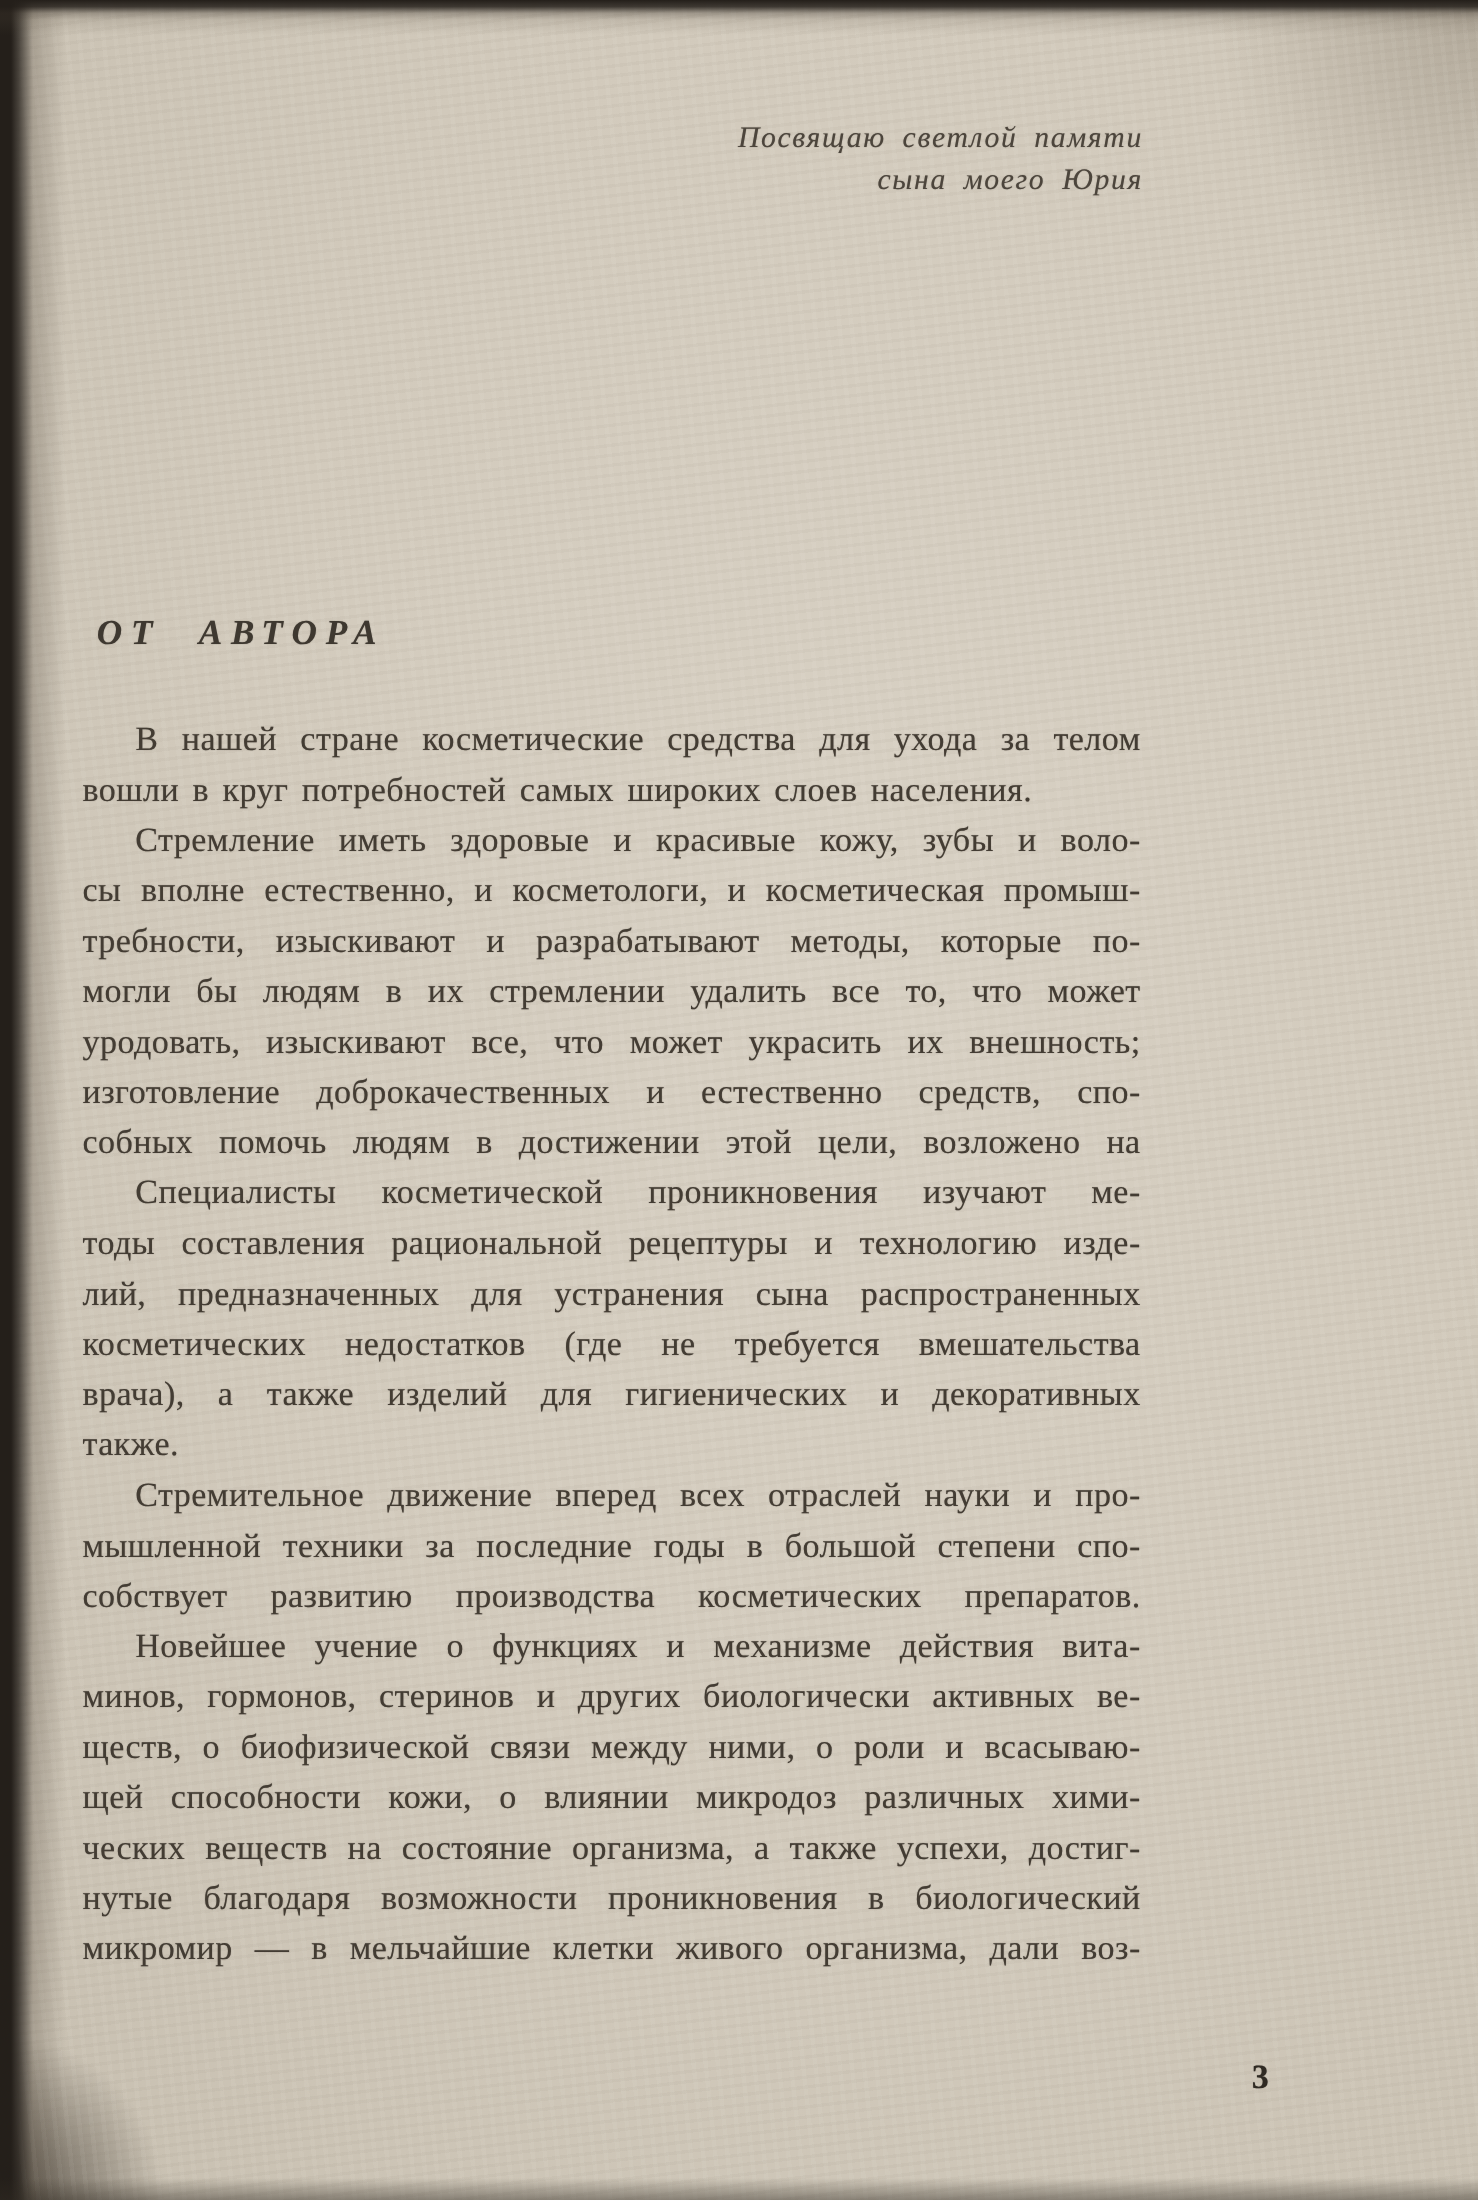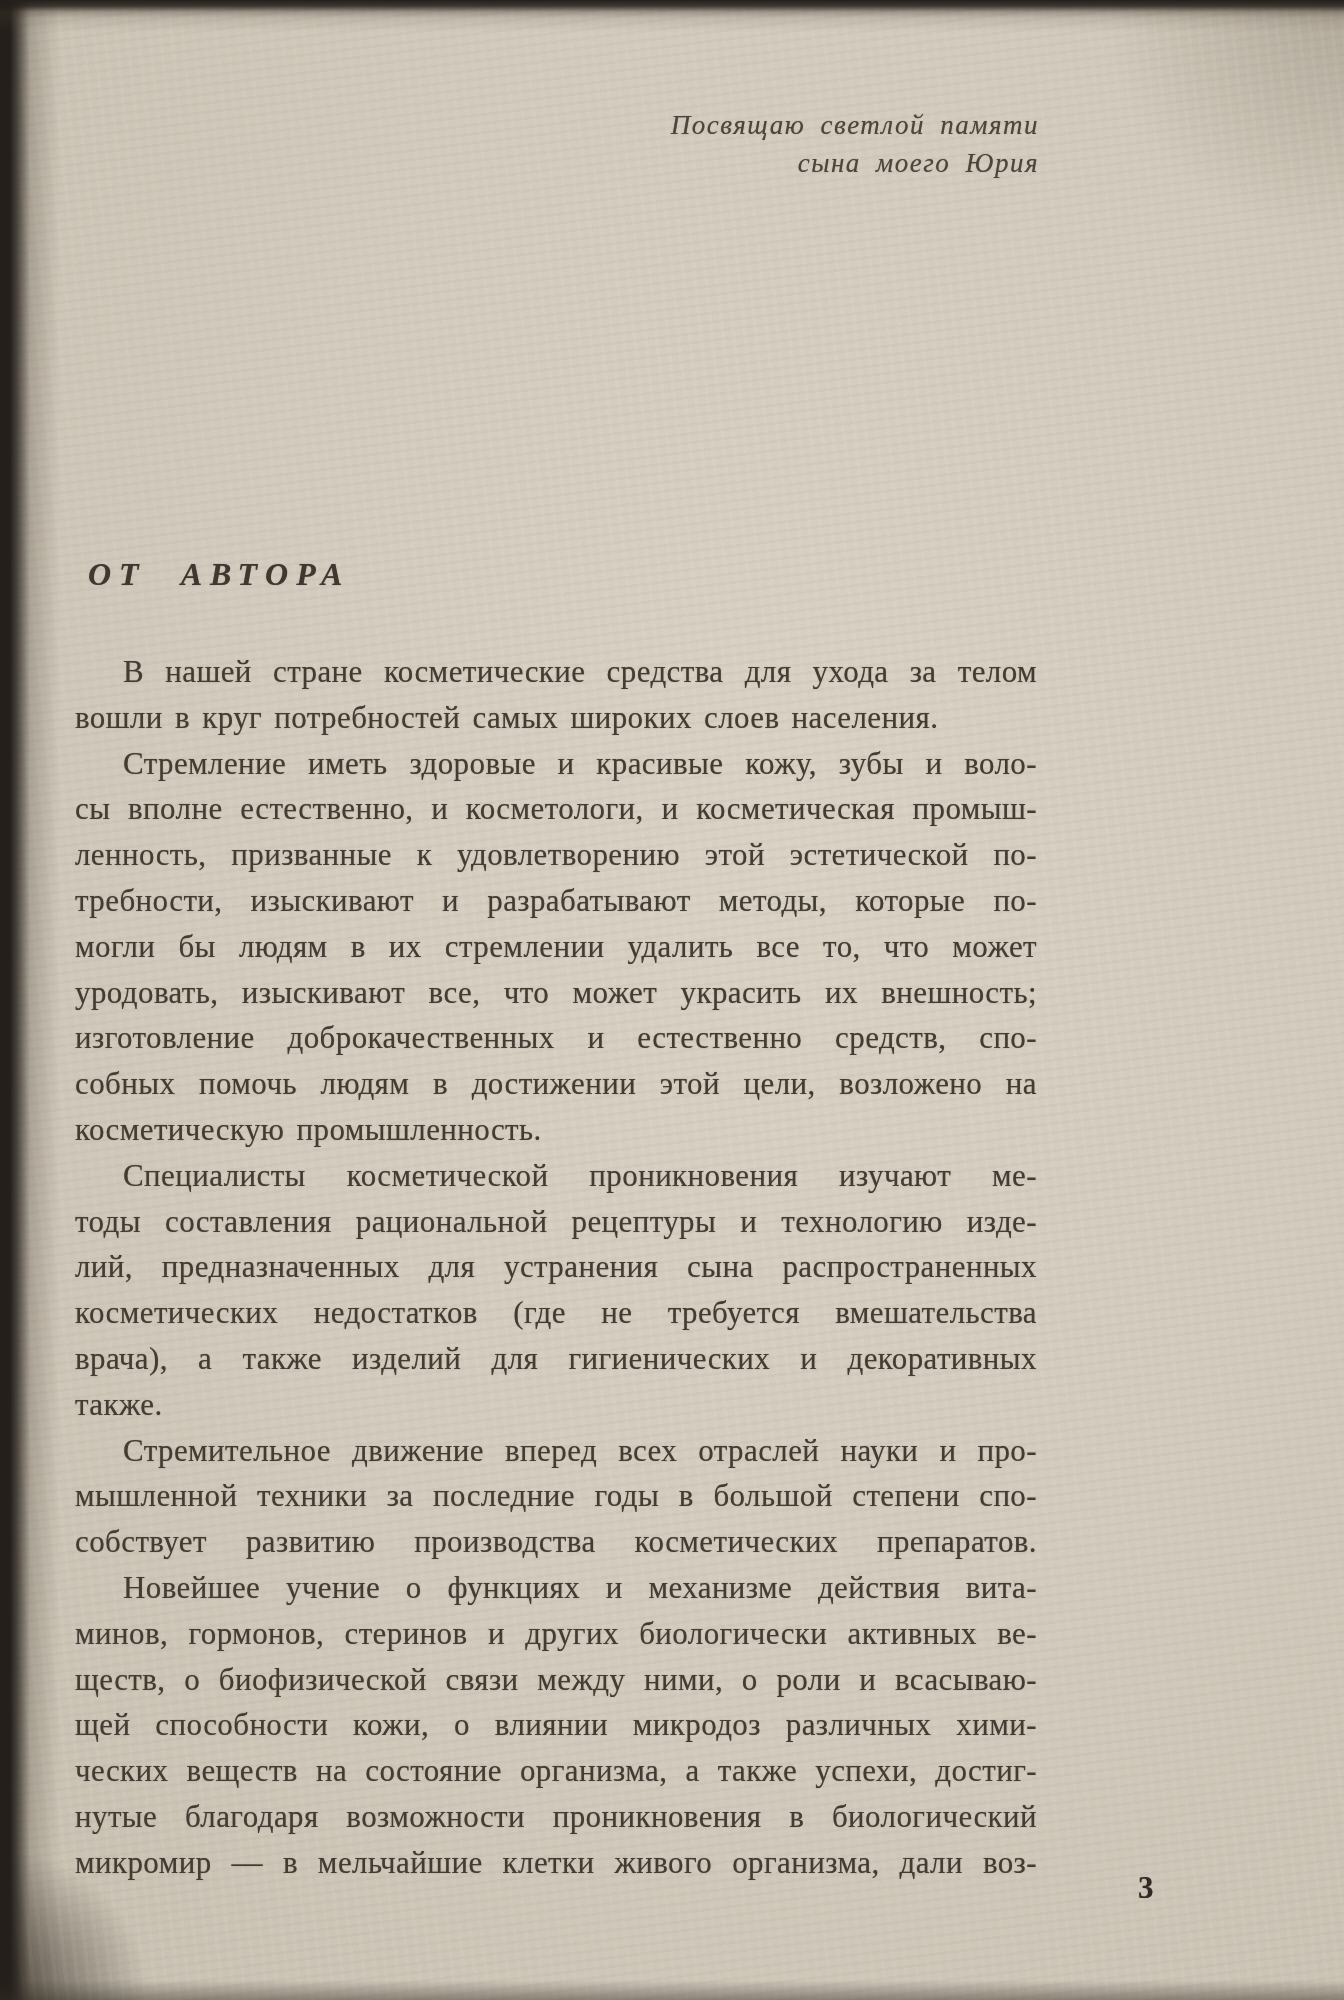--- a/index.html
+++ b/index.html
@@ -116,27 +116,25 @@
   <div class="heading">ОТ АВТОРА</div>
 
   <div class="bodytext">
       <div>
         <div class="line indent just">В нашей стране косметические средства для ухода за телом</div>
         <div class="line">вошли в круг потребностей самых широких слоев населения.</div>
       </div>
       <div>
         <div class="line indent just">Стремление иметь здоровые и красивые кожу, зубы и воло-</div>
         <div class="line just">сы вполне естественно, и косметологи, и косметическая промыш-</div>
-        <div class="line just">ленность, призванные к удовлетворению этой эстетической по-</div>
         <div class="line just">требности, изыскивают и разрабатывают методы, которые по-</div>
         <div class="line just">могли бы людям в их стремлении удалить все то, что может</div>
         <div class="line just">уродовать, изыскивают все, что может украсить их внешность;</div>
         <div class="line just">изготовление доброкачественных и естественно средств, спо-</div>
         <div class="line just">собных помочь людям в достижении этой цели, возложено на</div>
-        <div class="line">косметическую промышленность.</div>
       </div>
       <div>
         <div class="line indent just">Специалисты косметической проникновения изучают ме-</div>
         <div class="line just">тоды составления рациональной рецептуры и технологию изде-</div>
         <div class="line just">лий, предназначенных для устранения сына распространенных</div>
         <div class="line just">косметических недостатков (где не требуется вмешательства</div>
         <div class="line just">врача), а также изделий для гигиенических и декоративных</div>
         <div class="line">также.</div>
       </div>
       <div>

